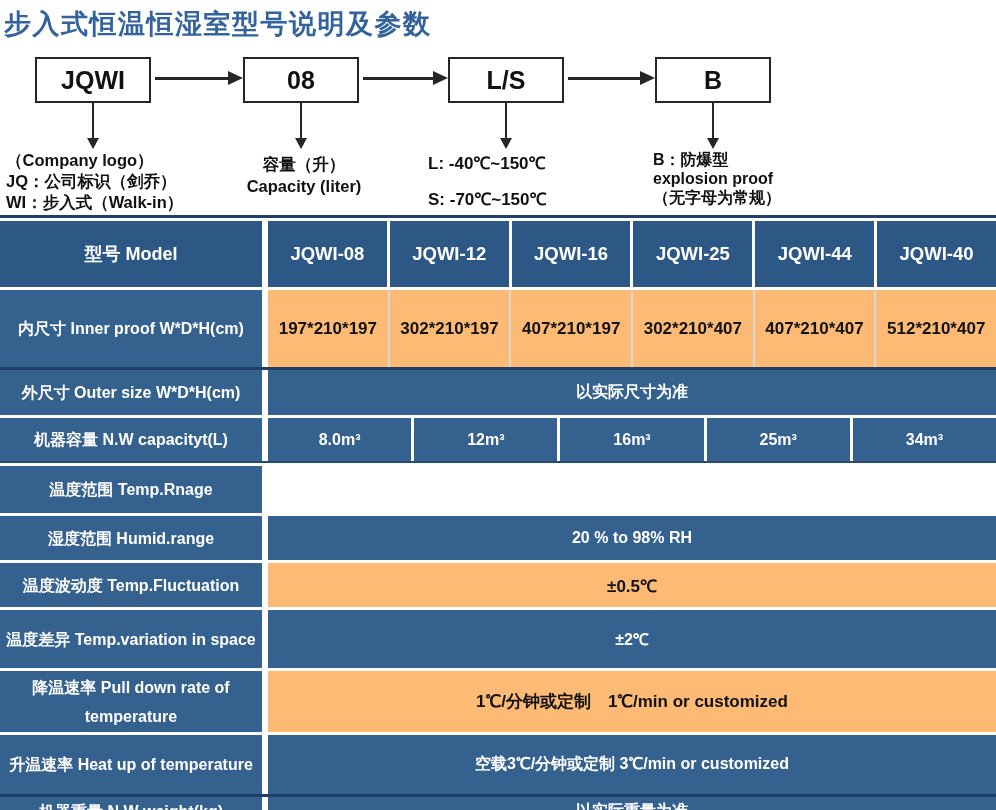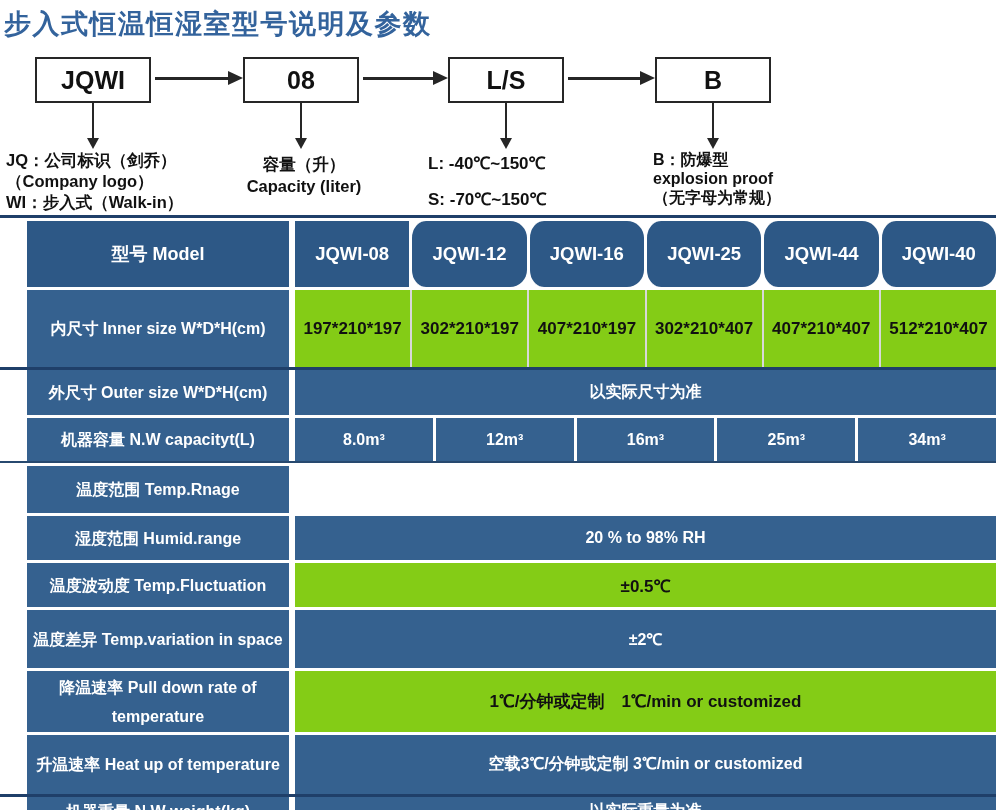--- a/index.html
+++ b/index.html
@@ -26,37 +26,37 @@
 
   .note{position:absolute;font-weight:bold;color:#111;}
   .n1{left:6px;top:150px;font-size:16.5px;line-height:21px;}
   .n2{left:226px;top:153px;width:156px;text-align:center;font-size:16.5px;line-height:22px;}
   .n3{left:428px;top:151px;font-size:17px;}
   .n3 div{margin-bottom:13px;}
   .n4{left:653px;top:150px;font-size:16px;line-height:19px;}
 
   
   .tbl{position:absolute;left:0;top:215px;width:996px;border-top:3px solid #1f3f69;}
-  .row{display:flex;margin-top:3px;padding-left:27px;}
+  .row{display:flex;margin-top:3px;}
   .row.darktop{margin-top:0;border-top:3px solid #1f3f69;}
   .row.darkbottom{border-bottom:2px solid #27496f;}
 
   .lbl{flex:0 0 268px;background:#35618f;color:#fff;font-weight:bold;font-size:16px;line-height:29px;
        display:flex;align-items:center;justify-content:center;text-align:center;
        box-shadow:inset -6px 0 0 #fff;padding-right:6px;box-sizing:border-box;}
   .cell,.span{flex:1;display:flex;align-items:center;justify-content:center;font-weight:bold;text-align:center;}
 
   .hdr .lbl{background:#2d5886;font-size:18px;}
   .hdr .cell{background:#2d5886;color:#fff;font-size:18.5px;}
-  .hdr .cell + .cell{border-left:3px solid #fff;border-radius:17px;}
+  .hdr .cell + .cell{border-left:3px solid #fff;}
 
   .bluerow .cell,.bluerow .span{background:#35618f;color:#fff;font-size:16px;}
   .bluerow .cell + .cell{border-left:3px solid #fff;}
 
-  .whiterow .cell,.whiterow .span{background:#84cc16;color:#111;font-size:17px;}
+  .whiterow .cell,.whiterow .span{background:#fdba74;color:#111;font-size:17px;}
   .whiterow .cell + .cell{border-left:2px solid #d8d8d8;}
 
   .h66{height:66px}.h77{height:77px}.h45{height:45px}.h43{height:43px}.h47{height:47px}
   .h44{height:44px}.h58{height:58px}.h61{height:61px}.h59{height:59px}.h28{height:28px}
 </style>
 </head>
 <body>
 
 <div class="page">
 
@@ -71,22 +71,22 @@
     <div class="harrow ha1"></div>
     <div class="harrow ha2"></div>
     <div class="harrow ha3"></div>
 
     <div class="varrow v1"></div>
     <div class="varrow v2"></div>
     <div class="varrow v3"></div>
     <div class="varrow v4"></div>
 
     <div class="note n1">
+      <div>（Company logo）</div>
       <div>JQ：公司标识（剑乔）</div>
-      <div>（Company logo）</div>
       <div>WI：步入式（Walk-in）</div>
     </div>
     <div class="note n2">
       <div>容量（升）</div>
       <div>Capacity (liter)</div>
     </div>
     <div class="note n3">
       <div>L: -40℃~150℃</div>
       <div>S: -70℃~150℃</div>
     </div>
@@ -103,21 +103,21 @@
       <div class="lbl">型号 Model</div>
       <div class="cell">JQWI-08</div>
       <div class="cell">JQWI-12</div>
       <div class="cell">JQWI-16</div>
       <div class="cell">JQWI-25</div>
       <div class="cell">JQWI-44</div>
       <div class="cell">JQWI-40</div>
     </div>
 
     <div class="row whiterow h77">
-      <div class="lbl">内尺寸 Inner size W*D*H(cm)</div>
+      <div class="lbl">内尺寸 Inner proof W*D*H(cm)</div>
       <div class="cell">197*210*197</div>
       <div class="cell">302*210*197</div>
       <div class="cell">407*210*197</div>
       <div class="cell">302*210*407</div>
       <div class="cell">407*210*407</div>
       <div class="cell">512*210*407</div>
     </div>
 
     <div class="row bluerow darktop h45">
       <div class="lbl">外尺寸 Outer size W*D*H(cm)</div>

